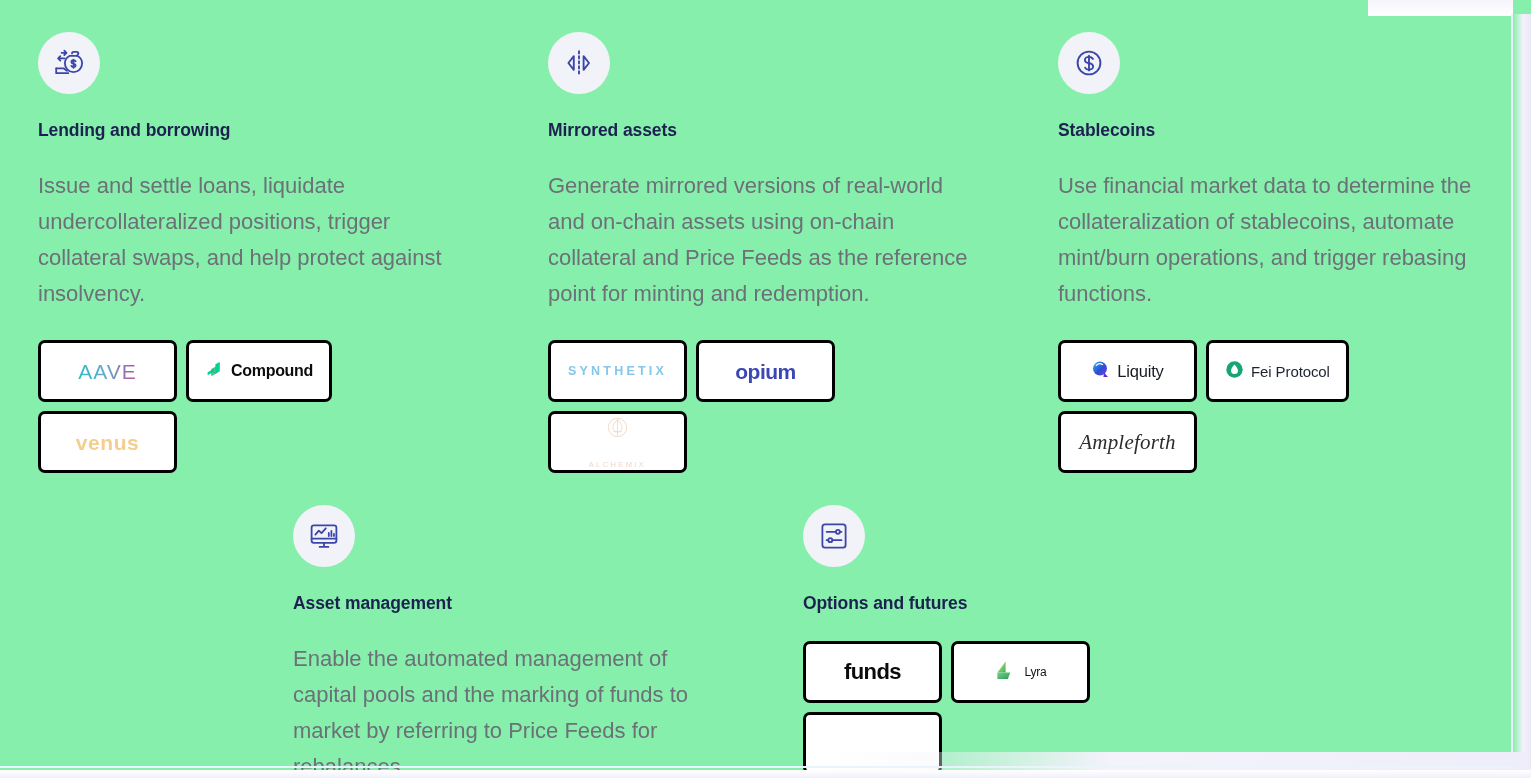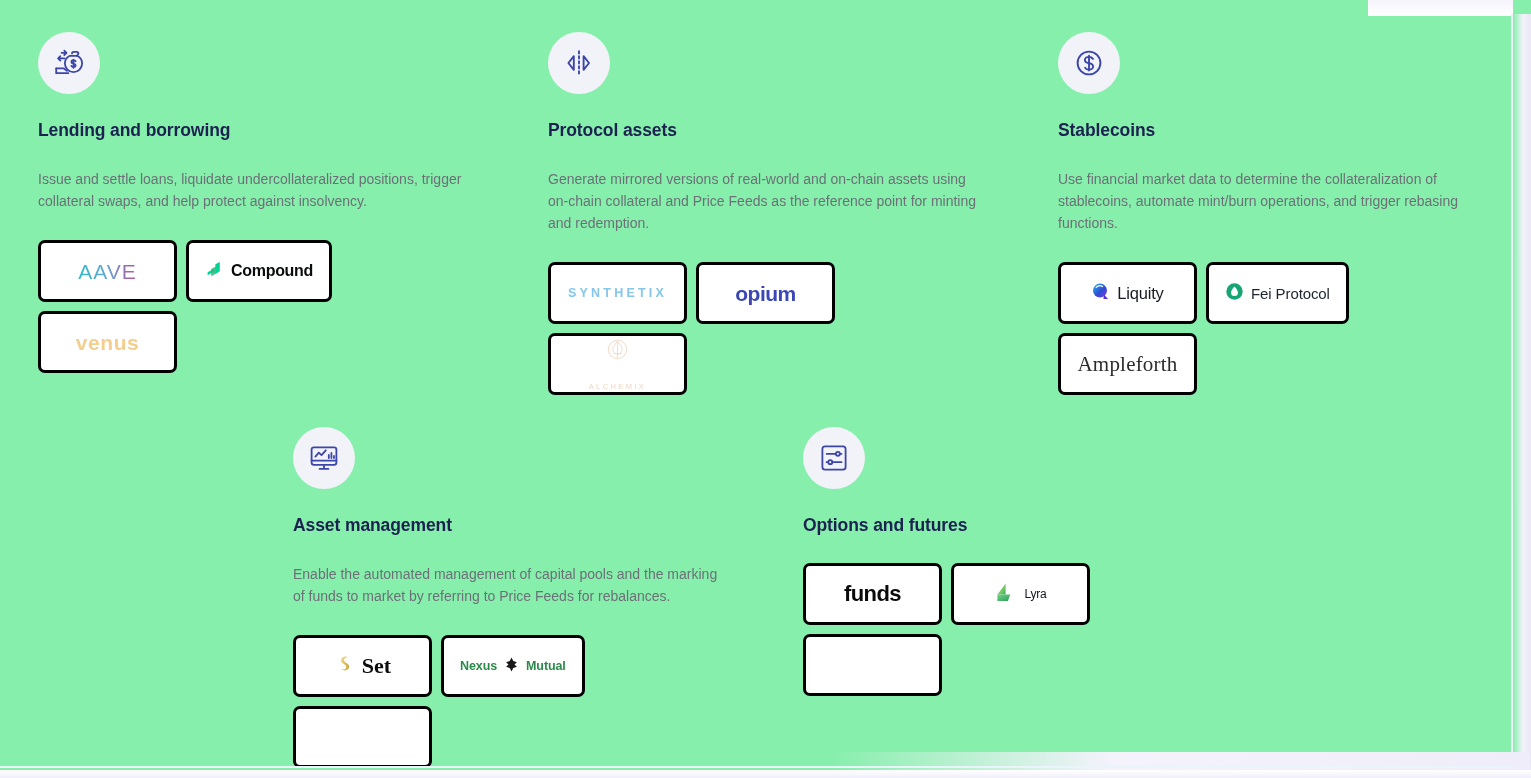--- a/index.html
+++ b/index.html
@@ -112,22 +112,22 @@
   
   .card-title {
     font-size: 17.5px;
     font-weight: bold;
     color: #1c2150;
     letter-spacing: -0.1px;
     margin-bottom: 27px;
     line-height: 1.2;
   }
   .card-desc {
-    font-size: 14px;
-    line-height: 22px;
+    font-size: 22px;
+    line-height: 36px;
     color: #6c7077;
     font-weight: 400;
     margin-bottom: 28px;
     max-width: 440px;
   }
 
   
   .chips {
     display: flex;
     gap: 9px;
@@ -164,21 +164,21 @@
   }
   .wm-compound { font-size: 16px; font-weight: bold; color: #0b0c0e; letter-spacing: -0.3px; }
   .wm-venus { font-size: 21px; font-weight: 700; color: #f4ce8e; letter-spacing: 0.6px; }
   .wm-synthetix { font-size: 12.5px; font-weight: bold; color: #85c6ea; letter-spacing: 3.2px; }
   .wm-opium { font-size: 21px; font-weight: bold; color: #3a47b5; letter-spacing: -0.5px; }
   .wm-alchemix { font-size: 7.5px; font-weight: 400; color: #f0d6c4; letter-spacing: 2.4px; }
   .wm-liquity { font-size: 16.5px; font-weight: normal; color: #171a23; letter-spacing: -0.2px; text-align: right; }
   .wm-fei { font-size: 15px; font-weight: 500; color: #1d2430; letter-spacing: -0.1px; }
   .wm-ampleforth {
     font-family: "Liberation Serif", serif;
-    font-size: 21px; font-weight: 400; color: #2c2c2c; letter-spacing: 0.2px;
+    font-size: 21px; font-weight: 400; color: #2c2c2c; letter-spacing: 0.2px; font-style: italic;
   }
   .wm-set { font-family: "Liberation Serif", serif; font-size: 22px; font-weight: bold; color: #0d0d0d; }
   .wm-nexus { font-size: 12.5px; font-weight: bold; color: #2b8a4a; letter-spacing: -0.1px; }
   .wm-dydx { font-size: 22px; font-weight: bold; color: #0b0b0b; letter-spacing: -0.6px; }
   .wm-lyra { font-size: 12px; font-weight: 500; color: #12151c; letter-spacing: -0.2px; }
 
   .alchemix-stack { display: flex; flex-direction: column; align-items: center; gap: 17px; }
 </style>
 </head>
 <body>
@@ -226,21 +226,21 @@
     </div>
 
     <div class="card">
       <div class="icon-badge">
         <svg width="34" height="34" viewBox="0 0 34 34" fill="none" stroke="#3c46a8" stroke-width="1.9" stroke-linecap="round" stroke-linejoin="round">
           <path d="M11.8 10.2v13.6l-5.4-6.8z"></path>
           <path d="M21.6 10.2v13.6l5.4-6.8z"></path>
           <path d="M17 5.3v2.2M17 10.3v2.2M17 15.3v2.2M17 20.3v2.2M17 25.3v2.2"></path>
         </svg>
       </div>
-      <div class="card-title">Protocol assets</div>
+      <div class="card-title">Mirrored assets</div>
       <div class="card-desc">Generate mirrored versions of real-world and on-chain assets using on-chain collateral and Price Feeds as the reference point for minting and redemption.</div>
       <div class="chips">
 
         <div class="chip">
           <span class="chip-label wm-synthetix">SYNTHETIX</span>
         </div>
 
         <div class="chip">
           <span class="chip-label wm-opium">opium</span>
         </div>

